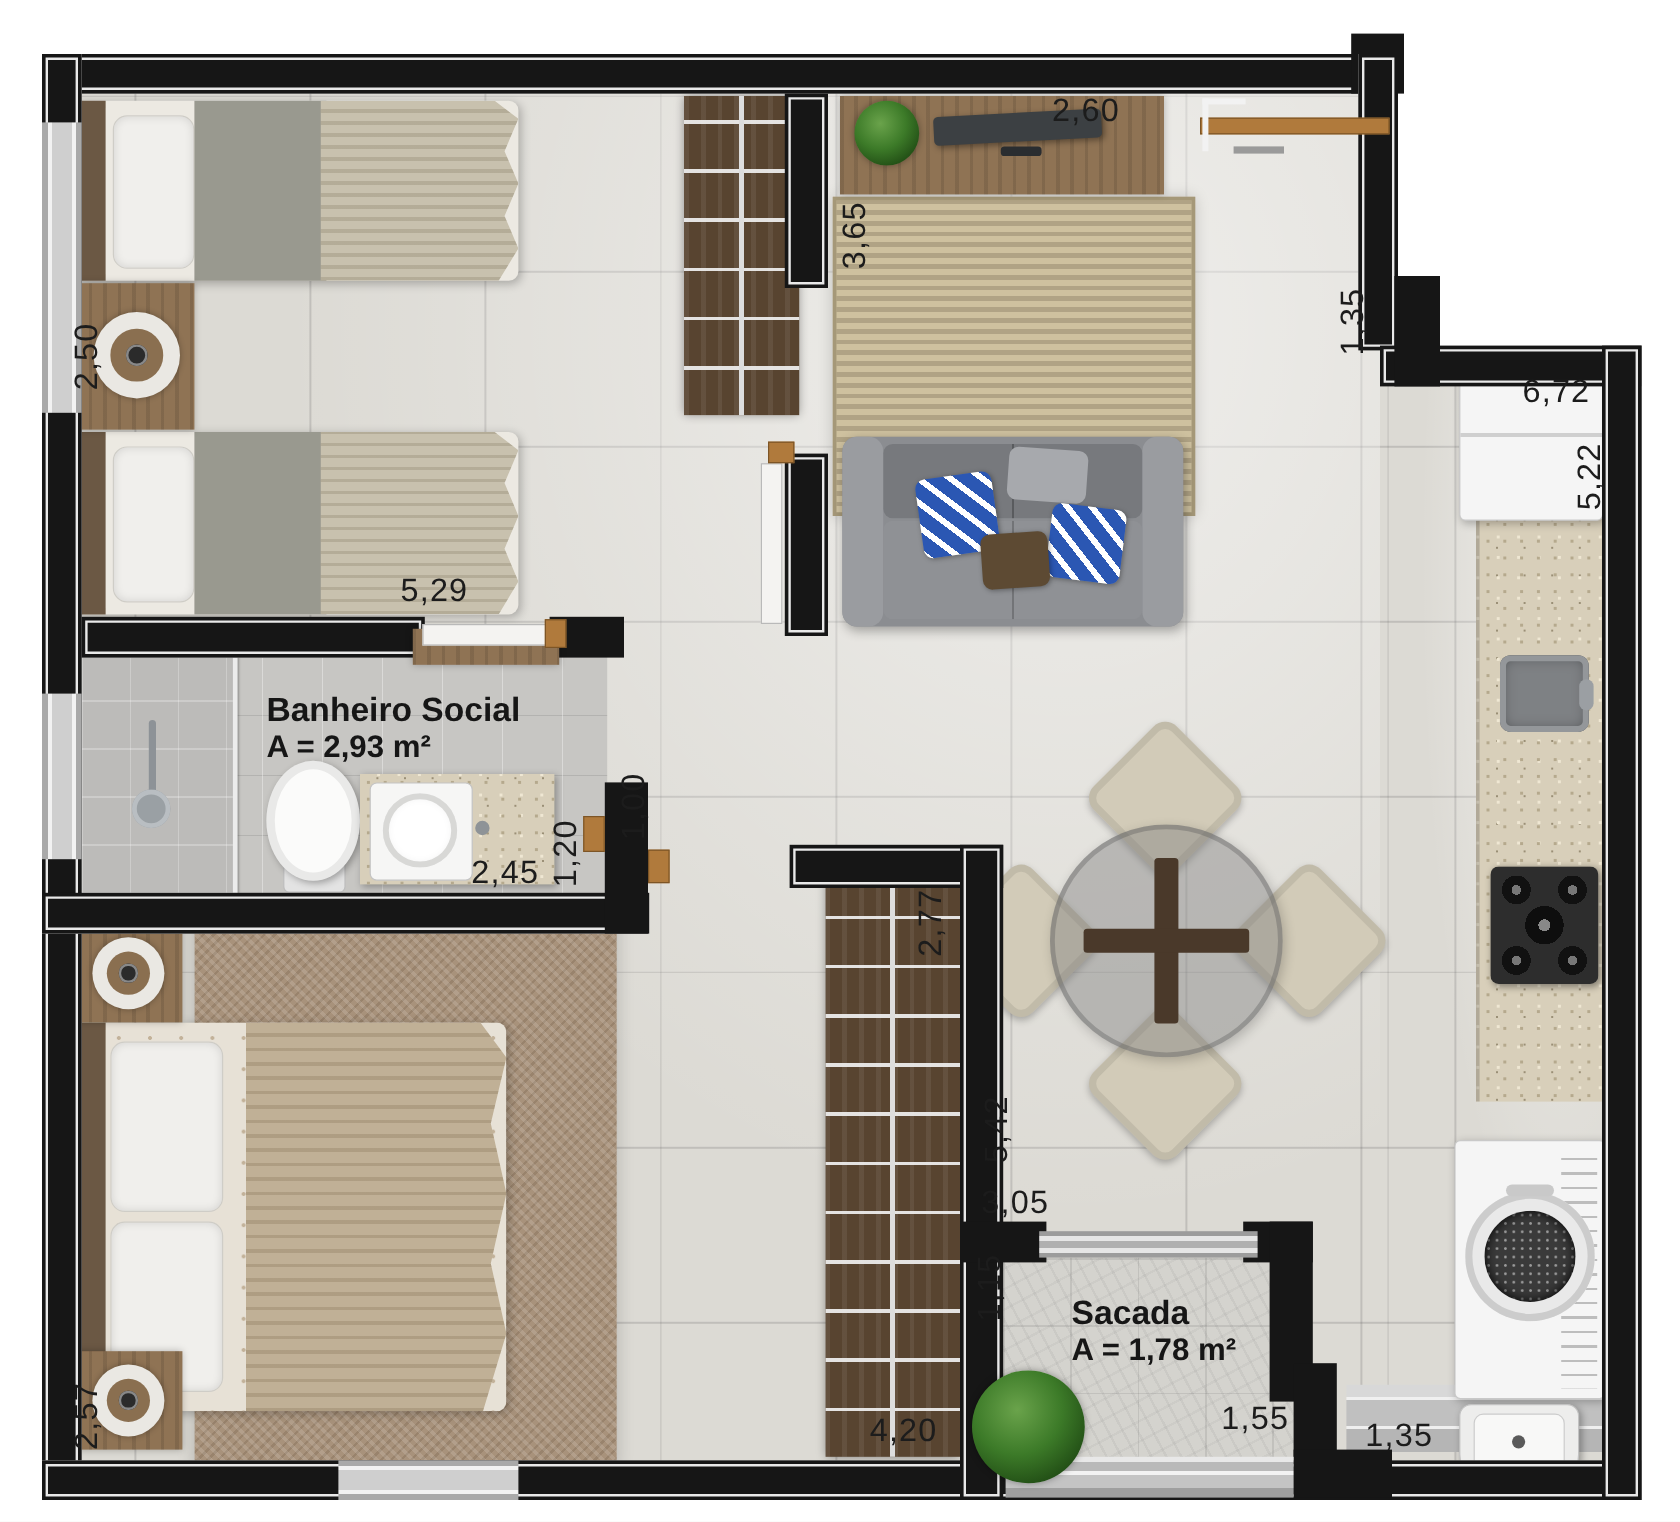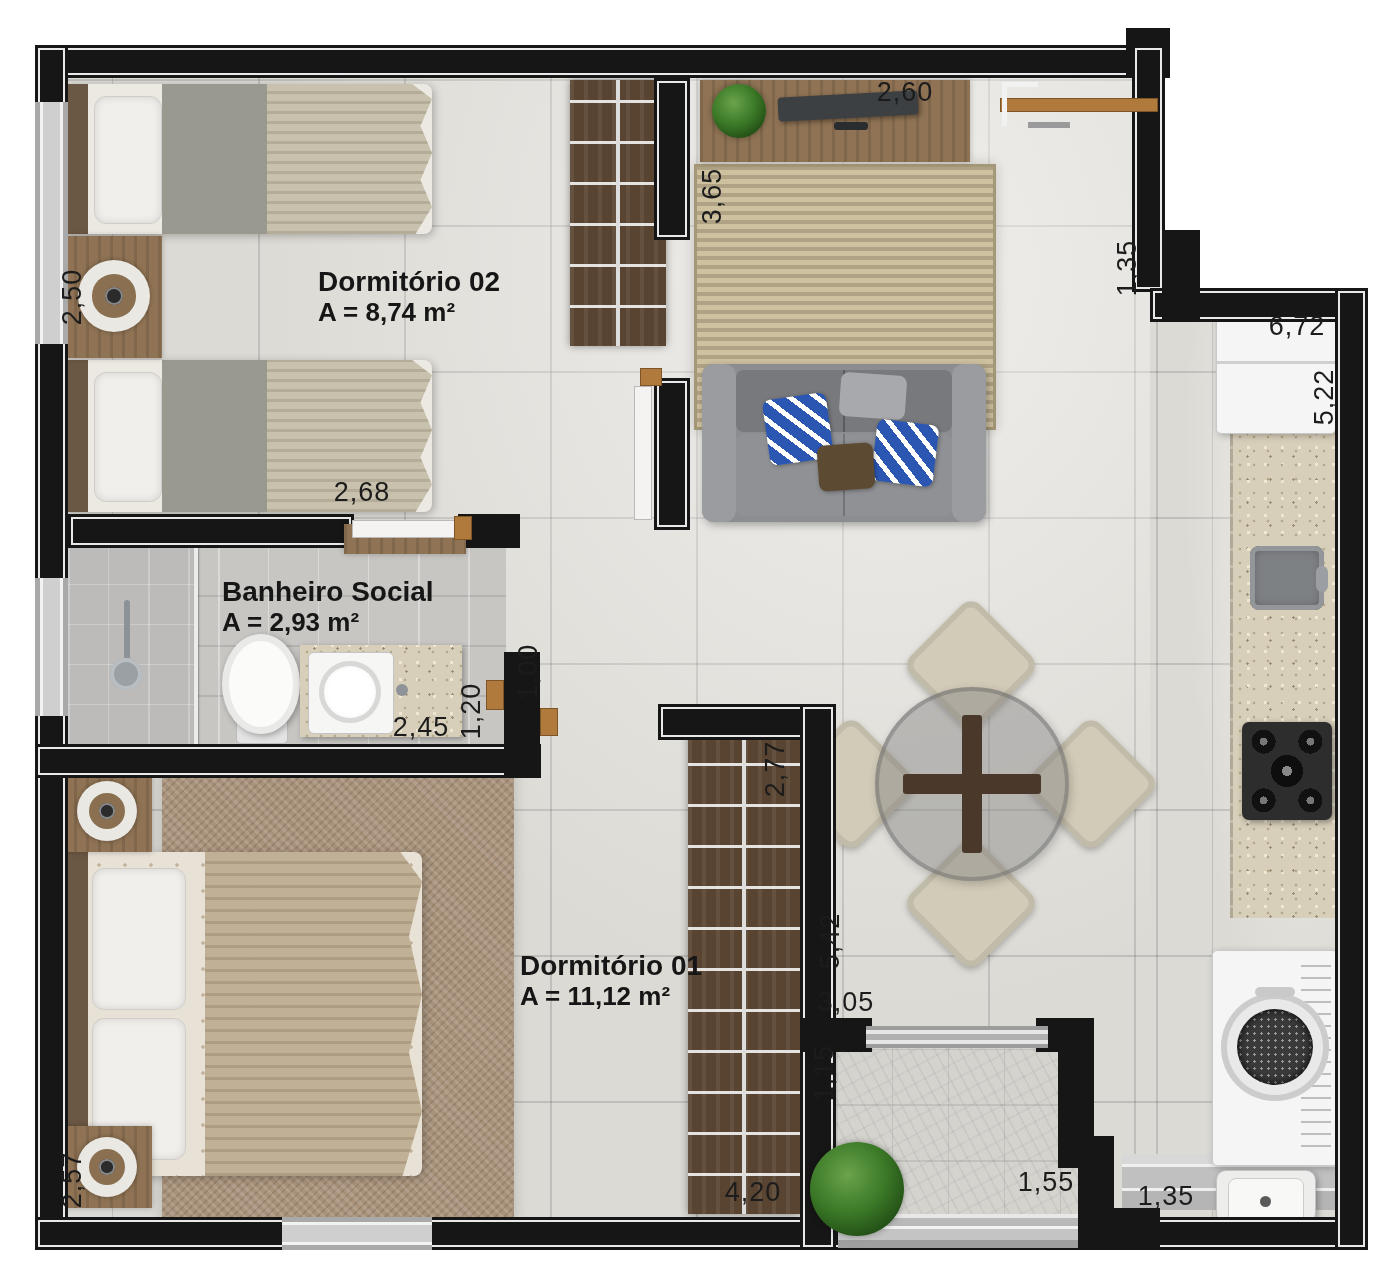--- a/index.html
+++ b/index.html
@@ -249,35 +249,31 @@
   <div class="overlay window-v" style="left:35px;top:102px;width:33px;height:242px;"></div>
   <div class="overlay window-v" style="left:35px;top:578px;width:33px;height:138px;"></div>
   <div class="overlay window-h" style="left:282px;top:1217px;width:150px;height:33px;"></div>
   <div class="overlay door-leaf" style="left:352px;top:520px;width:104px;height:16px;"></div>
   <div class="overlay jamb" style="left:454px;top:516px;width:16px;height:22px;"></div>
   <div class="overlay door-leaf" style="left:634px;top:386px;width:16px;height:132px;"></div>
   <div class="overlay jamb" style="left:640px;top:368px;width:20px;height:16px;"></div>
   <div class="overlay jamb" style="left:486px;top:680px;width:16px;height:28px;"></div>
   <div class="overlay jamb" style="left:540px;top:708px;width:16px;height:26px;"></div>
 
-  <div class="room-label" style="left:318px;top:266px;">
-    <div class="room-name">Dormitório 02</div>
-    <div class="room-area">A = 8,74 m²</div>
-  </div>
   <div class="room-label" style="left:222px;top:576px;">
     <div class="room-name">Banheiro Social</div>
     <div class="room-area">A = 2,93 m²</div>
   </div>
-  <div class="room-label" style="left:520px;top:950px;">
-    <div class="room-name">Dormitório 01</div>
-    <div class="room-area">A = 11,12 m²</div>
+  <div class="room-label" style="left:893px;top:1078px;">
+    <div class="room-name">Sacada</div>
+    <div class="room-area">A = 1,78 m²</div>
   </div>
 
   <div class="dim v" style="left:27px;top:282px;">2,50</div>
-  <div class="dim" style="left:317px;top:477px;">2,68</div>
+  <div class="dim" style="left:317px;top:477px;">5,29</div>
   <div class="dim" style="left:860px;top:77px;">2,60</div>
   <div class="dim v" style="left:667px;top:181px;">3,65</div>
   <div class="dim v" style="left:1082px;top:253px;">1,35</div>
   <div class="dim" style="left:1252px;top:311px;">6,72</div>
   <div class="dim v" style="left:1279px;top:382px;">5,22</div>
   <div class="dim v" style="left:483px;top:657px;">1,00</div>
   <div class="dim v" style="left:426px;top:696px;">1,20</div>
   <div class="dim" style="left:376px;top:712px;">2,45</div>
   <div class="dim v" style="left:730px;top:754px;">2,77</div>
   <div class="dim v" style="left:785px;top:926px;">5,42</div>

